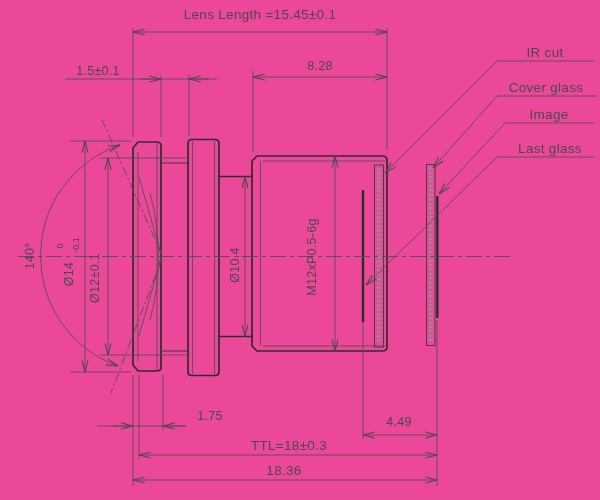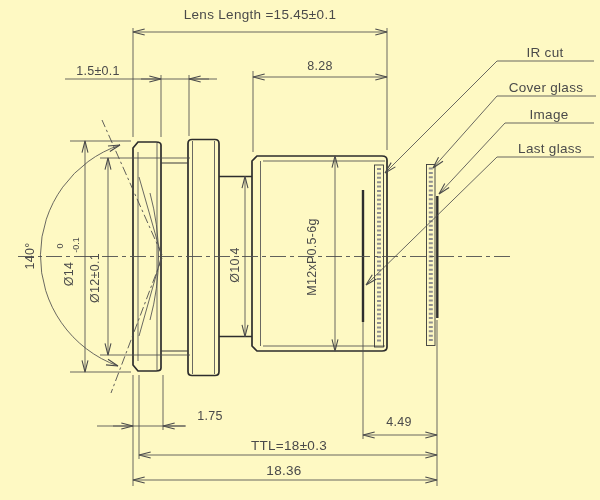--- a/index.html
+++ b/index.html
@@ -1,17 +1,17 @@
 <!DOCTYPE html>
 <html><head>
 <meta charset="utf-8">
 <style>
   html,body{margin:0;padding:0;background:#ffffff;}
   .stage{
-    width:600px;height:500px;background:#fef9c3;overflow:hidden;
+    width:600px;height:500px;background:#ec4899;overflow:hidden;
     font-family:"Liberation Sans", sans-serif;
   }
   svg text{
     fill:#4a4a4a;
     letter-spacing:0.3px;
     font-family:"Liberation Sans", sans-serif;
   }
   .t-dim{font-size:12.5px;}
   .t-dim-lg{font-size:13.5px;}
   .t-label{font-size:13.5px;}

